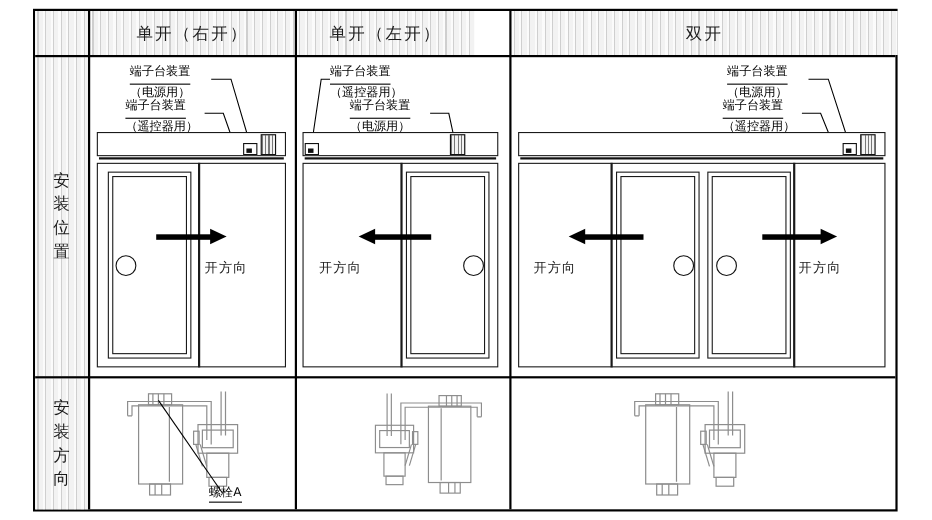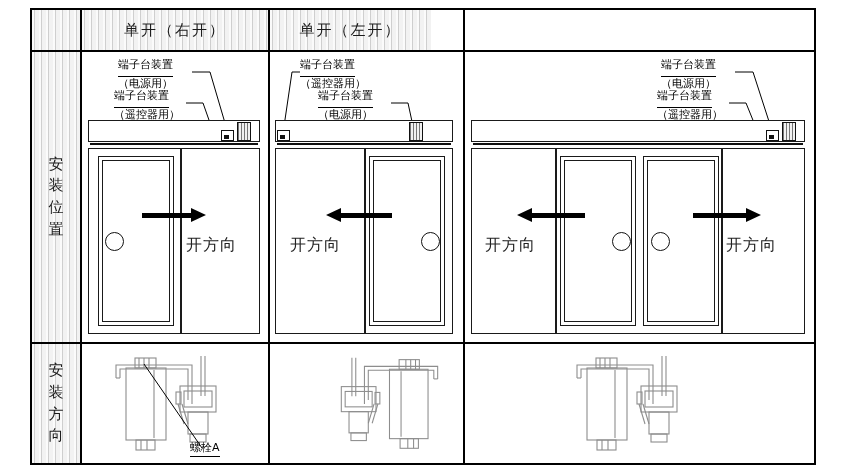--- a/index.html
+++ b/index.html
@@ -113,21 +113,21 @@
   
   .arrow{position:absolute;height:7px;}
   .arrow .shaft{position:absolute;top:1px;height:5px;background:#000;}
   .arrow .head{position:absolute;top:-4px;width:0;height:0;
     border-top:7.5px solid transparent;border-bottom:7.5px solid transparent;}
   .arrow.right .head{right:0;border-left:15px solid #000;}
   .arrow.right .shaft{left:0;right:13px;}
   .arrow.left .head{left:0;border-right:15px solid #000;}
   .arrow.left .shaft{right:0;left:13px;}
 
-  .dirlabel{position:absolute;font-size:16px;color:#222;white-space:nowrap;letter-spacing:1px;}
+  .dirlabel{position:absolute;font-size:12px;color:#222;white-space:nowrap;letter-spacing:1px;}
 
   
   .leaders{position:absolute;inset:0;pointer-events:none;}
 
   
   .mech{position:absolute;}
   .bolt-label{
     position:absolute;font-size:11px;color:#000;white-space:nowrap;
     border-bottom:1.2px solid #000;padding-bottom:1px;
   }
@@ -137,20 +137,23 @@
 
 <div id="table-wrap">
   <div class="grid">
 
     <div class="cell hatch" style="left:0;top:0;width:48px;height:40px;"></div>
     <div class="cell hatch" style="left:50px;top:0;width:186px;height:40px;">
       <div class="hdr-text">单开（右开）</div>
     </div>
     <div class="cell hatch" style="left:238px;top:0;width:161px;height:40px;">
       <div class="hdr-text">单开（左开）</div>
+    </div>
+    <div class="cell hatch" style="left:433px;top:0;width:351px;height:40px;">
+      <div class="hdr-text">双开</div>
     </div>
 
     <div class="cell hatch" style="left:0;top:42px;width:48px;height:290px;">
       <div class="side-text">
         <span>安</span>
         <span>装</span>
         <span>位</span>
         <span>置</span>
       </div>
     </div>

